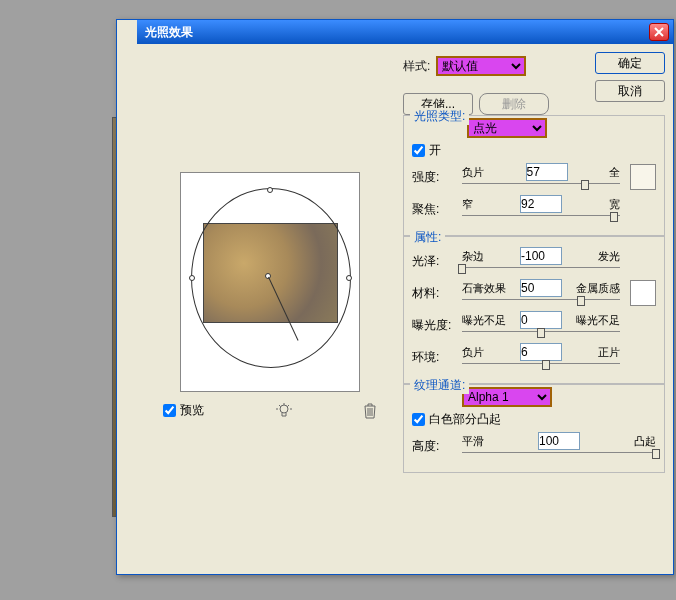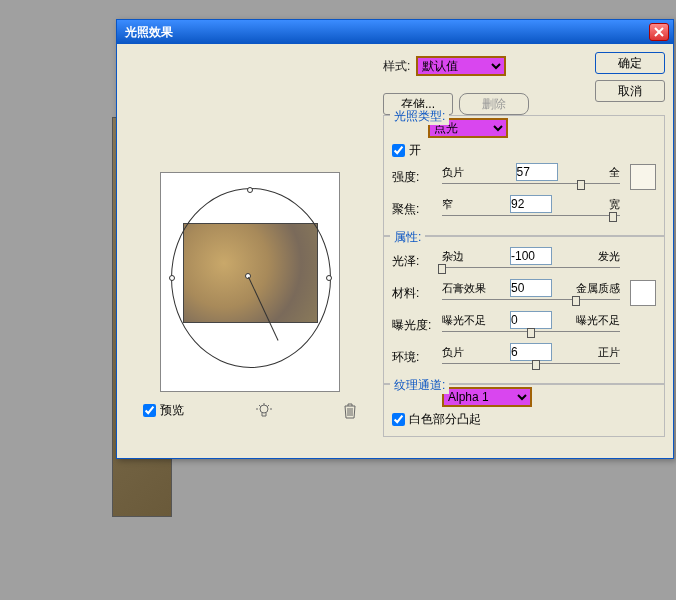--- a/index.html
+++ b/index.html
@@ -1,18 +1,18 @@
 <!DOCTYPE html>
 <html><head>
 <meta charset="utf-8">
 <style>
 * { box-sizing: border-box; margin: 0; padding: 0; font-family: "Microsoft YaHei", SimSun, sans-serif; font-size: 12px; }
 body { background: #a0a0a0; width: 676px; height: 600px; position: relative; overflow: hidden; }
 .canvas-bg { position: absolute; left: 112px; top: 117px; width: 60px; height: 400px; background: linear-gradient(135deg, #8a7a5a, #6a5a3a); border: 1px solid #555; }
-.dialog { position: absolute; left: 116px; top: 19px; width: 558px; height: 440px; background: #ece9d8; border: 1px solid #0a55c3; box-shadow: 2px 2px 6px rgba(0,0,0,0.3); }
+.dialog { position: absolute; left: 116px; top: 19px; width: 558px; height: 556px; background: #ece9d8; border: 1px solid #0a55c3; box-shadow: 2px 2px 6px rgba(0,0,0,0.3); padding-left: 20px; }
 .titlebar { height: 24px; background: linear-gradient(to bottom, #3b8cff, #0a55c3); color: #fff; display: flex; align-items: center; padding: 0 4px 0 8px; font-weight: bold; }
 .titlebar .title { flex: 1; }
 .titlebar .close { width: 20px; height: 18px; background: linear-gradient(to bottom,#f88,#d33); border: 1px solid #a00; display: flex; align-items: center; justify-content: center; color: #fff; font-weight: bold; cursor: pointer; border-radius: 3px; }
 .content { display: flex; padding: 8px; gap: 8px; height: calc(100% - 24px); }
 .left-col { width: 250px; display: flex; flex-direction: column; }
 .right-col { flex: 1; display: flex; flex-direction: column; }
 .label { color: #222; }
 select { height: 20px; border: 2px solid #a16207; background: #d946ef; font-size: 12px; }
 .btn { height: 22px; background: #ece9d8; border: 1px solid #888; border-radius: 3px; padding: 0 10px; cursor: pointer; min-width: 70px; }
 .fieldset { border: 1px solid #bbb; padding: 6px 8px 8px 8px; position: relative; }
@@ -97,21 +97,21 @@
           </div>
         </div>
         <div class="right-buttons">
           <button class="btn" style="border:1px solid #0a55c3;">确定</button>
           <button class="btn">取消</button>
         </div>
       </div>
 
       <div class="fieldset">
         <span class="legend">光照类型:</span>
-        <div class="row" style="margin-left:36px; margin-top:-4px;">
+        <div class="row" style="margin-left:55px; margin-top:-4px;">
           <select style="width:80px;">
             <option>点光</option>
           </select>
         </div>
         <label class="checkbox">
           <input type="checkbox" checked="" style="">
           <span>开</span>
         </label>
         <div class="row">
           <span class="lbl">强度:</span>
@@ -207,17 +207,30 @@
         <span class="legend">纹理通道:</span>
         <div class="row" style="margin-left:50px; margin-top:-4px;">
           <select style="width:90px;">
             <option>Alpha 1</option>
           </select>
         </div>
         <label class="checkbox">
           <input type="checkbox" checked="" style="">
           <span>白色部分凸起</span>
         </label>
+        <div class="row">
+          <span class="lbl">高度:</span>
+          <div class="slider-group">
+            <div class="slider-top">
+              <span class="small">平滑</span>
+              <input class="val-input" value="100" style="">
+              <span class="small">凸起</span>
+            </div>
+            <div class="track">
+                <div class="thumb" style="left:100%;"></div>
+              </div>
+          </div>
+        </div>
       </div>
 
     </div>
   </div>
 </div>
 
 </body></html>

